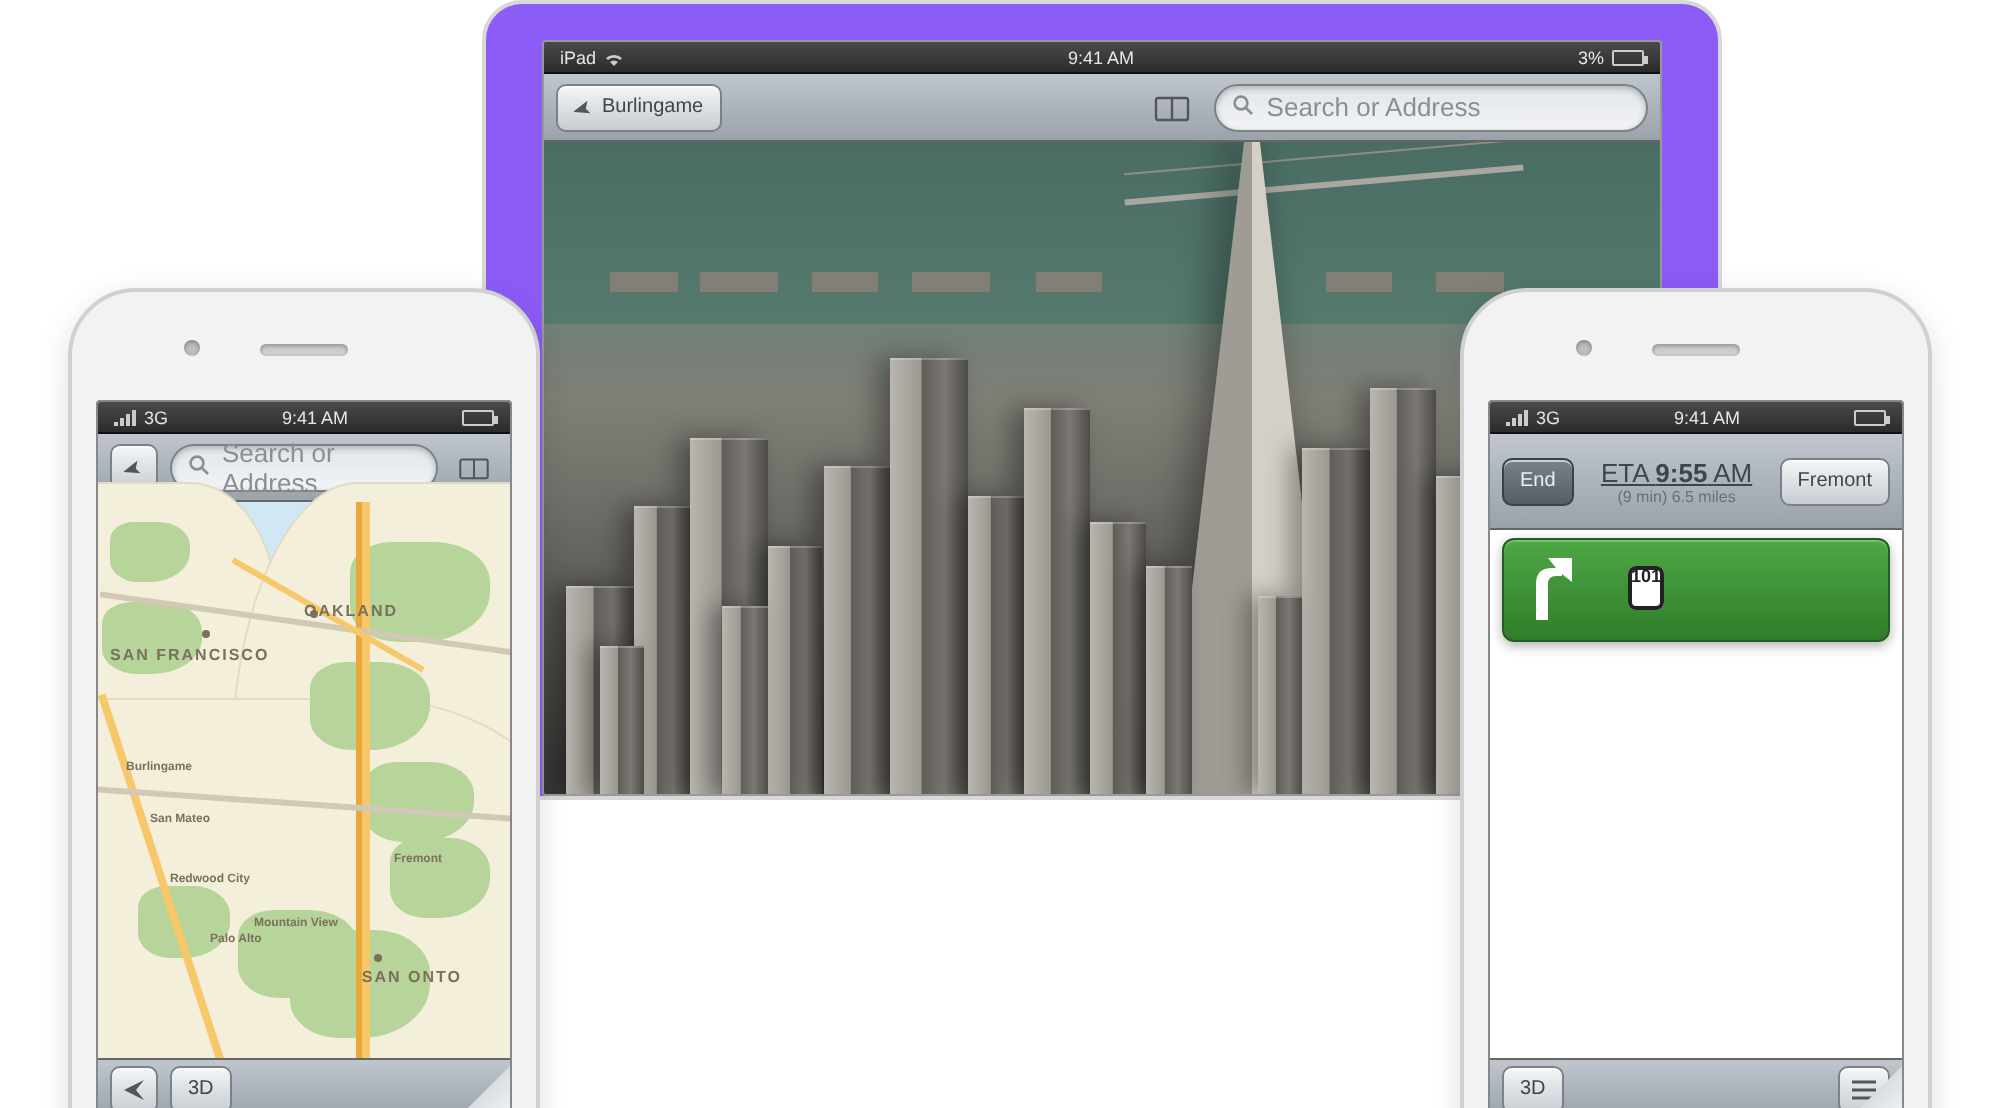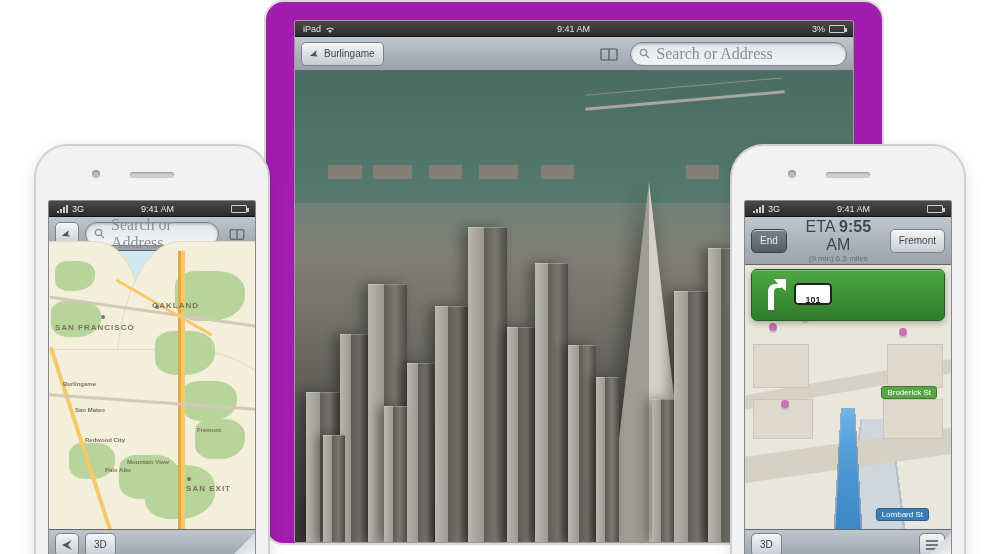--- a/index.html
+++ b/index.html
@@ -7,25 +7,25 @@
     width: 1000px;
     height: 554px;
     background: #fff;
     font-family: -apple-system, "Helvetica Neue", Arial, sans-serif;
     position: relative;
     overflow: hidden;
   }
   
   .ipad {
     position: absolute;
-    left: 264px;
+    left: 241px;
     top: 0;
     width: 620px;
-    height: 545px;
-    background: #a21caf;
+    height: 400px;
+    background: #8b5cf6;
     border: 2px solid #d8d8d8;
     border-radius: 20px;
     padding: 18px 28px 0 28px;
   }
   .ipad-screen {
     width: 100%;
     height: 100%;
     position: relative;
     border: 1px solid #999;
     border-radius: 2px;
@@ -89,21 +89,21 @@
     background: linear-gradient(#e2e5e9,#f2f4f6);
     border: 1px solid #7b8189;
     border-radius: 12px;
     display: flex;
     align-items: center;
     padding: 0 8px;
     gap: 6px;
     box-shadow: inset 0 1px 3px rgba(0,0,0,.25);
   }
   .search-field .mag { color:#8a8f95; }
-  .search-field .ph { color:#8a8f95; font-size:16px;font-family:Liberation Serif, serif; }
+  .search-field .ph { color:#8a8f95; font-size:13px; }
 
   .ipad-map {
     position: absolute;
     top: 50px; left: 0; right: 0; bottom: 0;
     background:
       linear-gradient(180deg, #51756a 0%, #5e7f72 15%, #6c8478 25%, #738077 30%, #7a7f77 35%, #7f7e76 40%, #6f6e68 55%, #5c5b56 70%, #4a4946 85%, #3a3937 100%);
     overflow: hidden;
   }
   
   .ipad-map .water {
@@ -201,21 +201,21 @@
   
   .nav-top {
     height: 48px;
     background: linear-gradient(#bfc6cd,#9aa2aa);
     border-bottom:1px solid #666;
     display:flex; align-items:center; padding:0 6px; gap:6px;
   }
   .nav-top .center {
     flex:1; text-align:center; color:#40454b;
   }
-  .nav-top .eta-line { font-size:16px; }
+  .nav-top .eta-line { font-size:13px;text-decoration:underline; }
   .nav-top .eta-sub { font-size:8px; color:#6a6f75; }
   .nav-map {
     position:absolute; left:0; right:0; top:64px; bottom:30px;
     background:#e9e6dd;
     overflow:hidden;
   }
   .nav-road-main {
     position:absolute; left:48%; bottom:-20px; width:64px; height:160%;
     background:#cfd7dc;
     border-left:3px solid #b8c0c6;
@@ -247,25 +247,26 @@
     padding:6px 8px 8px 8px;
     box-shadow: 0 2px 6px rgba(0,0,0,.3), inset 0 1px 0 rgba(255,255,255,.25);
     display:flex; align-items:center; gap:8px;
   }
   .nav-sign .turn-icon {
     width:26px; height:36px; flex:0 0 auto;
   }
   .nav-sign .dist { font-size:19px; font-weight:500; line-height:1; }
   .nav-sign .instr { font-size:8px; letter-spacing:.5px; opacity:.95; }
   .shield {
-    width:38px; height:22px; flex:0 0 auto;
+    width:18px; height:22px; flex:0 0 auto;
     background:#fff; color:#222; border-radius:4px;
-    display:flex; align-items:flex-end; justify-content:center;
+    display:flex; align-items:flex-start; justify-content:center;
     font-size:9px; font-weight:700;
     box-shadow: inset 0 0 0 2px #222;
+    margin-left: 20px;
   }
 
   
   .curl {
     position:absolute; right:0; bottom:0;
     width:26px; height:26px;
     background: linear-gradient(135deg, rgba(0,0,0,.1) 0%, #d8dde2 50%, #f3f5f7 100%);
     clip-path: polygon(100% 0, 100% 100%, 0 100%);
     border-top-left-radius: 10px;
     box-shadow: -2px -2px 4px rgba(0,0,0,.2);
@@ -425,21 +426,21 @@
       <div class="road" style="right:74px;top:0;width:3px;height:100%;background:#e9a93a"></div>
       <div class="road" style="left:40px;top:90px;width:4px;height:260px;transform:rotate(-18deg)"></div>
       <div class="road gray" style="left:0;top:60px;width:220px;height:3px;transform:rotate(8deg)"></div>
       <div class="road gray" style="left:-10px;top:150px;width:240px;height:3px;transform:rotate(4deg)"></div>
       <div class="road" style="left:60px;top:55px;width:110px;height:3px;transform:rotate(30deg)"></div>
 
       <span class="city-label" style="left:6px;top:72px">SAN FRANCISCO</span>
       <span class="dot" style="left:52px;top:64px"></span>
       <span class="city-label" style="right:56px;top:50px">OAKLAND</span>
       <span class="dot" style="right:96px;top:54px"></span>
-      <span class="city-label" style="right:24px;bottom:36px">SAN EXIT</span>
+      <span class="city-label" style="right:24px;bottom:36px">SAN ONTO</span>
       <span class="dot" style="right:64px;bottom:48px"></span>
       <span class="city-label" style="left:14px;top:130px;font-size:6px;letter-spacing:0">Burlingame</span>
       <span class="city-label" style="left:26px;top:156px;font-size:6px;letter-spacing:0">San Mateo</span>
       <span class="city-label" style="left:36px;top:186px;font-size:6px;letter-spacing:0">Redwood City</span>
       <span class="city-label" style="left:56px;top:216px;font-size:6px;letter-spacing:0">Palo Alto</span>
       <span class="city-label" style="right:34px;top:176px;font-size:6px;letter-spacing:0">Fremont</span>
       <span class="city-label" style="left:78px;bottom:64px;font-size:6px;letter-spacing:0">Mountain View</span>
     </div>
     <div class="bottom-bar">
       <div class="tb-btn" style="padding:0 6px">
@@ -485,39 +486,20 @@
           <b>9:55</b>
           <span>AM</span>
         </div>
         <div class="eta-sub">(9 min)  6.5 miles</div>
       </div>
       <div class="tb-btn">
           <span>Fremont</span>
         </div>
     </div>
 
-    <div class="nav-map">
-      <div class="nav-road-main"></div>
-
-      <div style="position:absolute;left:-20px;top:42%;width:260px;height:14px;background:#d6d1c5;transform:rotate(-10deg)"></div>
-      <div style="position:absolute;left:-20px;bottom:24%;width:280px;height:26px;background:#d6d1c5;transform:rotate(-8deg)"></div>
-      <div class="nav-route"></div>
-
-      <div style="position:absolute;left:8px;top:30%;width:56px;height:44px;background:#ded9cc;border:1px solid #cbc6b9"></div>
-      <div style="position:absolute;right:8px;top:30%;width:56px;height:44px;background:#ded9cc;border:1px solid #cbc6b9"></div>
-      <div style="position:absolute;left:8px;bottom:34%;width:60px;height:40px;background:#ded9cc;border:1px solid #cbc6b9"></div>
-      <div style="position:absolute;right:8px;bottom:34%;width:60px;height:40px;background:#ded9cc;border:1px solid #cbc6b9"></div>
-
-      <div class="street-label green" style="right:14px;top:46%">Broderick St</div>
-      <div class="street-label blue" style="right:22px;bottom:8px">Lombard St</div>
-      <div class="poi" style="left:24px;top:22%"></div>
-      <div class="poi" style="left:56px;top:18%"></div>
-      <div class="poi" style="right:44px;top:24%"></div>
-      <div class="poi" style="left:36px;bottom:46%"></div>
-    </div>
 
     <div class="nav-sign">
       <div class="turn-icon">
         <svg width="26" height="36" viewBox="0 0 26 36">
           <path d="M8 34 V16 Q8 8 16 8 H18 L14 3 H26 V15 L21 11 V12 H18 Q14 12 14 16 V34 Z" fill="#fff"></path>
         </svg>
       </div>
       <div class="shield">
           <span>101</span>
         </div>

